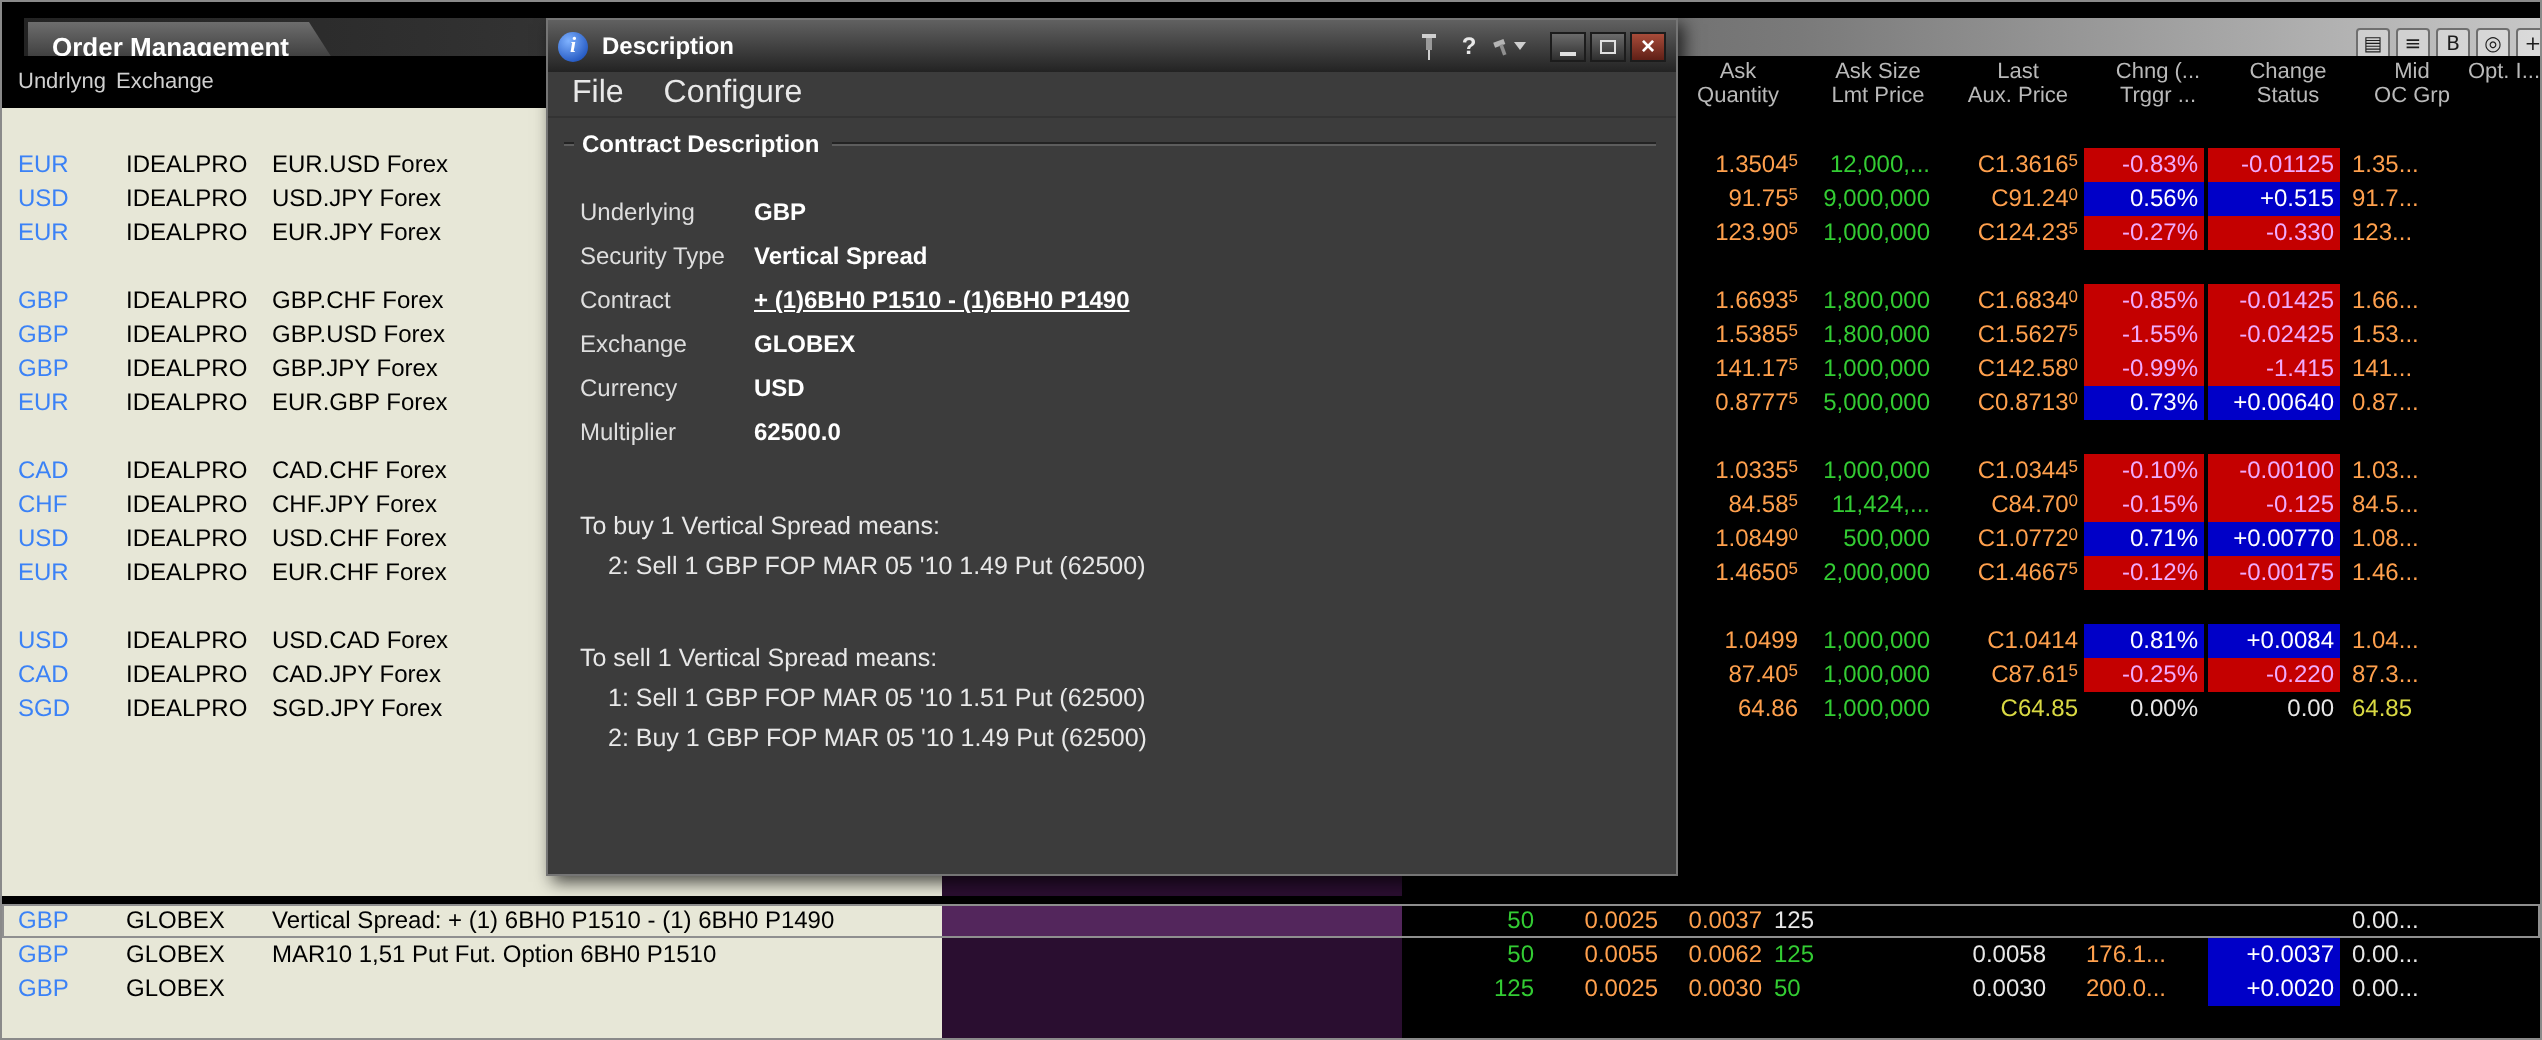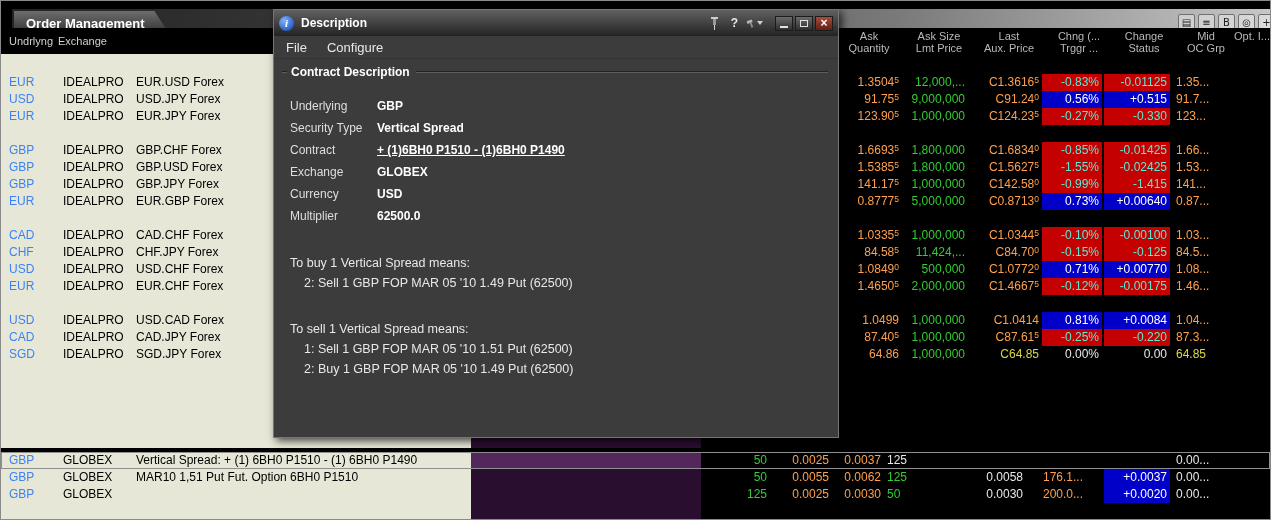--- a/index.html
+++ b/index.html
@@ -51,21 +51,21 @@
   .cell{position:absolute;top:0;height:17px;line-height:17px;font-size:12px;white-space:nowrap;overflow:hidden;}
   .right{text-align:right;}
   .pad{padding-right:3px;box-sizing:border-box;}
   .c-u{left:8px;width:50px;color:#3b82f6;}
   .c-ex{left:62px;width:70px;color:#000;}
   .c-desc{left:135px;width:332px;color:#000;}
   .t-ask{color:var(--ask-orange,#ffa04d);}
   .t-size{color:var(--size-green,#33cc33);}
   .t-yellow{color:var(--last-yellow,#d9d943);}
   .t-white{color:var(--text-white,#e8e8e8);}
-  .bg-neg{background:var(--neg-bg,#c40000);color:#5eead4;}
+  .bg-neg{background:var(--neg-bg,#c40000);color:#f0abfc;}
   .bg-pos{background:var(--pos-bg,#0000c8);color:#fff;}
   .sup{font-size:8.5px;vertical-align:top;line-height:10px;position:relative;top:1px;}
   
   .dialog{position:absolute;left:272px;top:8px;width:566px;height:429px;
     background:var(--dialog-bg,#3c3c3c);border:1px solid #757575;box-sizing:border-box;
     box-shadow:3px 3px 8px rgba(0,0,0,0.7);overflow:hidden;z-index:10;}
   .dlg-title{height:26px;background:linear-gradient(180deg,#616161,#232323);
     display:flex;align-items:center;padding:0 5px;}
   .info-icon{width:15px;height:15px;border-radius:50%;flex:0 0 15px;
     background:radial-gradient(circle at 35% 30%,#7fb2ff,#0a3fb0);
@@ -77,21 +77,21 @@
     border-top:4px solid #cfcfcf;margin-left:1px;}
   .winbtns{display:inline-flex;margin-left:10px;}
   .wbtn{width:18px;height:15px;display:inline-flex;align-items:center;justify-content:center;
     margin-left:2px;background:linear-gradient(180deg,#6b6b6b,#2e2e2e);border:1px solid #1c1c1c;
     box-sizing:border-box;cursor:default;}
   .wbtn-min::after{content:"";width:8px;height:2px;background:#e0e0e0;margin-top:7px;}
   .wbtn-max::after{content:"";width:8px;height:7px;border:1px solid #e0e0e0;box-sizing:border-box;}
   .wbtn-close{background:linear-gradient(180deg,#a84c3a,#5f1f16);}
   .wbtn-close::after{content:"×";color:#fff;font-weight:bold;font-size:12px;line-height:1;}
   .dlg-menu{height:22px;display:flex;align-items:center;gap:20px;padding-left:12px;
-    color:#e8e8e8;font-size:13px;border-bottom:1px solid #333;}
+    color:#e8e8e8;font-size:16px;border-bottom:1px solid #333;}
   .dlg-body{padding:6px 10px 0 8px;}
   .group-head{display:flex;align-items:center;}
   .gline{height:0;border-top:1px solid #232323;border-bottom:1px solid #5d5d5d;flex:1;}
   .gstub{flex:0 0 5px;margin-right:4px;}
   .gtitle{color:#fff;font-weight:bold;font-size:12px;margin-right:6px;}
   .fields{margin:16px 0 0 8px;}
   .frow{display:flex;align-items:center;min-height:20px;padding:1px 0;}
   .flabel{width:87px;flex:0 0 87px;color:#dedede;font-size:12px;line-height:18px;}
   .fvalue{color:#fff;font-weight:bold;font-size:12px;}
   .fvalue.u{text-decoration:underline;}

